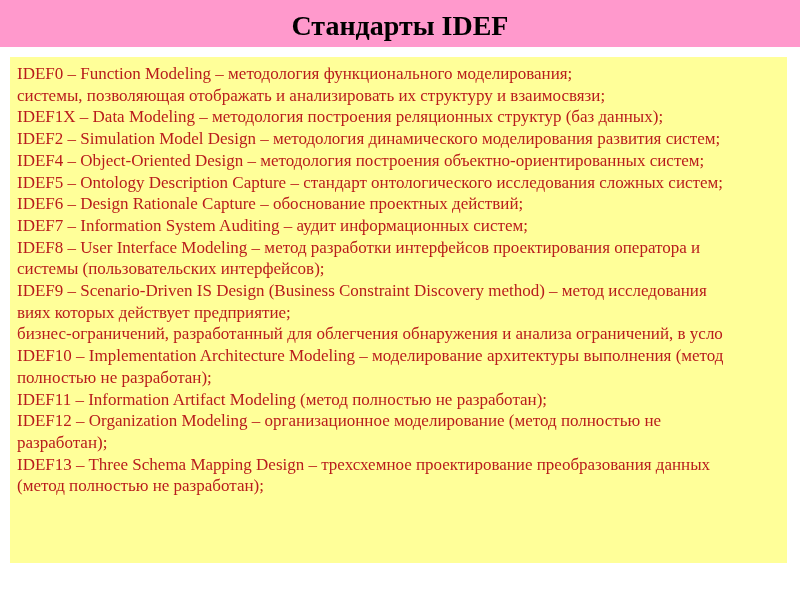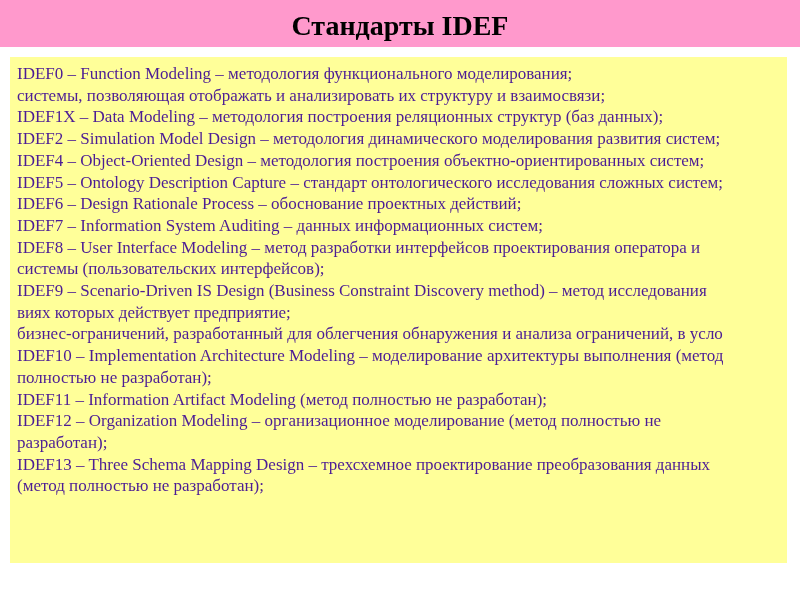--- a/index.html
+++ b/index.html
@@ -41,40 +41,40 @@
     width: 777px;
     height: 506px;
     background: #FFFF99;
     box-sizing: border-box;
     padding: 6px 0 0 7px;
   }
   .text-line {
     font-size: 17px;
     line-height: 21.7px;
     white-space: nowrap;
-    color: #4c1d95;
+    color: #b91c1c;
   }
 </style>
 </head>
 <body>
 
 <div class="slide">
   <div class="header-band">
     <div class="slide-title">Стандарты IDEF</div>
   </div>
   <div class="content-box">
     <div>
         <div class="text-line">IDEF0 – Function Modeling – методология функционального моделирования;</div>
         <div class="text-line">системы, позволяющая отображать и анализировать их структуру и взаимосвязи;</div>
         <div class="text-line">IDEF1X – Data Modeling – методология построения реляционных структур (баз данных);</div>
         <div class="text-line">IDEF2 – Simulation Model Design – методология динамического моделирования развития систем;</div>
         <div class="text-line">IDEF4 – Object-Oriented Design – методология построения объектно-ориентированных систем;</div>
         <div class="text-line">IDEF5 – Ontology Description Capture – стандарт онтологического исследования сложных систем;</div>
-        <div class="text-line">IDEF6 – Design Rationale Process – обоснование проектных действий;</div>
-        <div class="text-line">IDEF7 – Information System Auditing – данных информационных систем;</div>
+        <div class="text-line">IDEF6 – Design Rationale Capture – обоснование проектных действий;</div>
+        <div class="text-line">IDEF7 – Information System Auditing – аудит информационных систем;</div>
         <div class="text-line">IDEF8 – User Interface Modeling – метод разработки интерфейсов проектирования оператора и</div>
         <div class="text-line">системы (пользовательских интерфейсов);</div>
         <div class="text-line">IDEF9 – Scenario-Driven IS Design (Business Constraint Discovery method) – метод исследования</div>
         <div class="text-line">виях которых действует предприятие;</div>
         <div class="text-line">бизнес-ограничений, разработанный для облегчения обнаружения и анализа ограничений, в усло</div>
         <div class="text-line">IDEF10 – Implementation Architecture Modeling – моделирование архитектуры выполнения (метод</div>
         <div class="text-line">полностью не разработан);</div>
         <div class="text-line">IDEF11 – Information Artifact Modeling (метод полностью не разработан);</div>
         <div class="text-line">IDEF12 – Organization Modeling – организационное моделирование (метод полностью не</div>
         <div class="text-line">разработан);</div>

